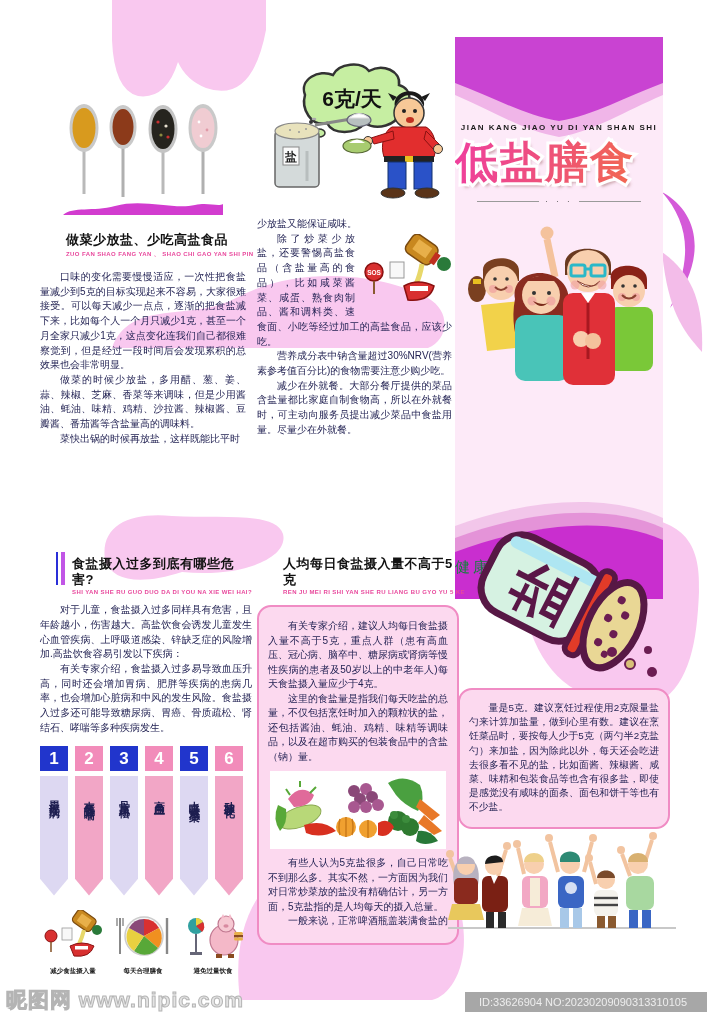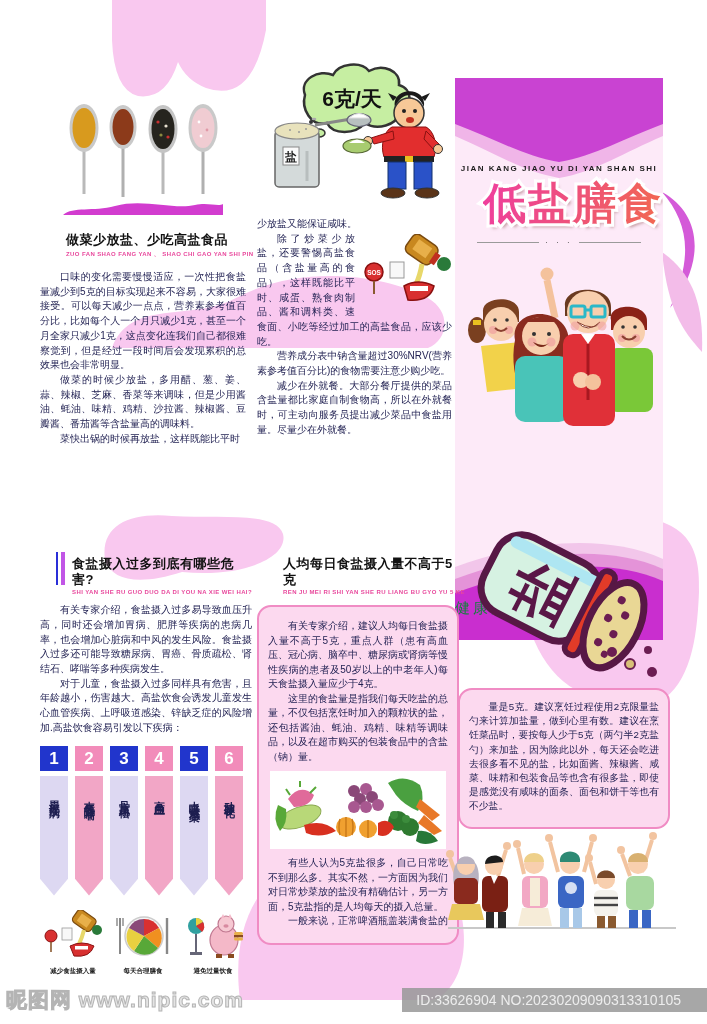--- a/index.html
+++ b/index.html
@@ -27,25 +27,25 @@
   .p1-left .heading{margin-top:13px;}
   .p1-left .body{margin-top:9px;}
 
   
   .p1-mid{left:257px;top:55px;width:195px;}
   .cartoon{display:block;margin-top:6px;}
   .mid-text{margin-top:14px;}
   .mini-pour-wrap{float:right;width:92px;height:70px;margin:2px 0 2px 5px;}
 
   
-  .p1-cover{left:455px;top:37px;width:208px;height:562px;background:#fdeaf8;overflow:hidden;margin-top:41px;}
+  .p1-cover{left:455px;top:37px;width:208px;height:562px;background:#fdeaf8;overflow:hidden;}
   .cover-top{position:absolute;top:0;left:0;}
   .cover-pinyin{position:absolute;top:86px;width:100%;text-align:center;font-size:8px;font-weight:bold;
                 color:#1c1c1c;letter-spacing:1.5px;}
-  .cover-title-wrap{position:absolute;top:97px;width:100%;text-align:right;}
+  .cover-title-wrap{position:absolute;top:97px;width:100%;text-align:left;}
   .cover-title{position:relative;display:inline-block;font-size:43px;font-weight:bold;letter-spacing:2px;
                font-family:"Liberation Sans",sans-serif;}
   .ct-stroke{color:#ffffff;-webkit-text-stroke:6px #ffffff;text-shadow:3px 4px 3px rgba(150,90,90,0.5);}
   .ct-grad{position:absolute;left:0;top:0;color:#ee4585;}
   @supports ((-webkit-background-clip:text)){
     .ct-grad{background:linear-gradient(100deg,#ef3f9e 0%,#ee4f7f 45%,#f2694e 100%);
              -webkit-background-clip:text;background-clip:text;color:transparent;}
   }
   .cover-divider{position:absolute;top:160px;left:22px;right:22px;display:flex;align-items:center;}
   .cover-divider .dline{flex:1;height:1px;background:#9a9a9a;}
@@ -75,29 +75,29 @@
   
   .p2-mid{left:257px;top:552px;width:202px;}
   .pinkbox{margin-top:10px;border:2px solid #f08cc4;background:#fcd9ef;border-radius:14px;
            padding:12px 9px 14px;box-sizing:border-box;}
   .pinkbox p{font-size:10px;line-height:14.5px;}
   .veg{display:block;margin:7px auto;}
 
   
   .p2-right{left:458px;top:528px;width:212px;}
   .shaker{display:block;margin-left:2px;}
-  .p2-right .pinkbox{margin-top:8px;padding:11px 9px 12px;font-family:Liberation Mono, monospace;}
+  .p2-right .pinkbox{margin-top:8px;padding:11px 9px 12px;}
   .p2-right .pinkbox p{font-size:9.8px;line-height:14.2px;}
   .people{display:block;margin:3px 0 0 -12px;}
 
   
   .wm-left{position:absolute;left:6px;bottom:10px;z-index:5;font-size:21px;font-weight:bold;letter-spacing:1px;
            color:#e4e4e4;text-align:center;-webkit-text-stroke:1px #b4b4b4;}
   .wm-right{position:absolute;right:0;bottom:12px;z-index:5;background:rgba(152,152,152,0.85);
-            color:#ededed;font-size:14px;padding:4px 26px 4px 14px;}
+            color:#ededed;font-size:11px;padding:4px 20px 4px 14px;}
 </style>
 </head>
 <body>
 
 <div class="canvas">
 
   <svg class="bg" width="707" height="1024" viewBox="0 0 707 1024">
     <path d="M112,0 L266,0 L266,30 Q252,104 206,88 Q186,80 178,62 Q166,100 138,96 Q114,90 112,40 Z" fill="#f9c8ef"></path>
     <path d="M112,348 C130,298 192,322 236,298 C300,264 382,274 428,298 C452,312 448,340 428,348 Z" fill="#f9c8ef"></path>
     <path d="M662,192 C702,214 706,262 670,308 C694,256 688,222 662,192 Z" fill="#d45ad8"></path>
@@ -142,21 +142,21 @@
     </svg>
     <div class="heading">
       <span class="bar bar-blue"></span>
       <span class="bar bar-purple"></span>
       <div class="heading-text">
         <div class="h-title">做菜少放盐、少吃高盐食品</div>
         <div class="h-pinyin">ZUO FAN SHAO FANG YAN 、 SHAO CHI GAO YAN SHI PIN</div>
       </div>
     </div>
     <div class="body">
-      <p>口味的变化需要慢慢适应，一次性把食盐量减少到5克的目标实现起来不容易，大家很难接受。可以每天减少一点点，营养素参考值百分比，比如每个人一个月只减少1克，甚至一个月全家只减少1克，这点变化连我们自己都很难察觉到，但是经过一段时间后会发现累积的总效果也会非常明显。</p>
+      <p>口味的变化需要慢慢适应，一次性把食盐量减少到5克的目标实现起来不容易，大家很难接受。可以每天减少一点点，逐渐的把食盐减下来，比如每个人一个月只减少1克，甚至一个月全家只减少1克，这点变化连我们自己都很难察觉到，但是经过一段时间后会发现累积的总效果也会非常明显。</p>
       <p>做菜的时候少放盐，多用醋、葱、姜、蒜、辣椒、芝麻、香菜等来调味，但是少用酱油、蚝油、味精、鸡精、沙拉酱、辣椒酱、豆瓣酱、番茄酱等含盐量高的调味料。</p>
       <p>菜快出锅的时候再放盐，这样既能比平时</p>
     </div>
   </div>
 
   <div class="panel p1-mid">
     <svg class="cartoon" width="195" height="142" viewBox="0 0 195 142">
       <g>
         <path d="M48,34 C42,18 62,8 76,14 C82,2 104,0 112,10 C126,2 144,10 142,24 C156,28 156,46 142,52 C140,64 120,70 108,62 C98,74 76,74 70,62 C54,66 44,48 48,34 Z" fill="#c6eea2" stroke="#333333" stroke-width="2.5"></path>
         <ellipse cx="62" cy="72" rx="6" ry="4" fill="#c6eea2" stroke="#333" stroke-width="1.5"></ellipse>
@@ -217,21 +217,21 @@
             <circle cx="60" cy="54" r="2.5" fill="#ffffff"></circle>
           <rect x="30" y="28" width="14" height="16" fill="#f8f8f8" stroke="#999" stroke-width="1"></rect>
           <path d="M44,52 Q58,44 74,52 Q70,68 48,66 Z" fill="#d83030" stroke="#8a1010" stroke-width="1.5"></path>
           <rect x="50" y="52" width="18" height="5" fill="#ffffff"></rect>
           <circle cx="14" cy="38" r="9" fill="#d83030" stroke="#8a1010" stroke-width="1.5"></circle>
           <text x="14" y="41" text-anchor="middle" font-size="6.5" font-weight="bold" fill="#ffffff">SOS</text>
           <line x1="14" y1="47" x2="14" y2="60" stroke="#8a5a30" stroke-width="2"></line>
           <circle cx="84" cy="30" r="7" fill="#2a7a3a"></circle>
         </svg>
       </div>
-      <p>除了炒菜少放盐，还要警惕高盐食品（含盐量高的食品），这样既能比平时、咸蛋、熟食肉制品、酱和调料类、速食面、小吃等经过加工的高盐食品，应该少吃。</p>
+      <p>除了炒菜少放盐，还要警惕高盐食品（含盐量高的食品），比如咸菜酱菜、咸蛋、熟食肉制品、酱和调料类、速食面、小吃等经过加工的高盐食品，应该少吃。</p>
       <p>营养成分表中钠含量超过30%NRV(营养素参考值百分比)的食物需要注意少购少吃。</p>
       <p>减少在外就餐。大部分餐厅提供的菜品含盐量都比家庭自制食物高，所以在外就餐时，可主动向服务员提出减少菜品中食盐用量。尽量少在外就餐。</p>
     </div>
   </div>
 
   <div class="panel p1-cover">
     <svg class="cover-top" width="208" height="112" viewBox="0 0 208 112">
       <path d="M0,0 H208 V58 C170,74 140,94 104,100 C68,94 38,74 0,58 Z" fill="#f0b5e8"></path>
       <path d="M0,0 H208 V46 C170,60 140,78 104,84 C68,78 38,60 0,46 Z" fill="#c943d2"></path>
     </svg>
@@ -310,22 +310,22 @@
   <div class="panel p2-left">
     <div class="heading">
       <span class="bar bar-blue"></span>
       <span class="bar bar-purple"></span>
       <div class="heading-text">
         <div class="h-title">食盐摄入过多到底有哪些危害?</div>
         <div class="h-pinyin">SHI YAN SHE RU GUO DUO DA DI YOU NA XIE WEI HAI?</div>
       </div>
     </div>
     <div class="body">
+      <p>对于儿童，食盐摄入过多同样具有危害，且年龄越小，伤害越大。高盐饮食会诱发儿童发生心血管疾病、上呼吸道感染、锌缺乏症的风险增加.高盐饮食容易引发以下疾病：</p>
       <p>有关专家介绍，食盐摄入过多易导致血压升高，同时还会增加胃病、肥胖等疾病的患病几率，也会增加心脏病和中风的发生风险。食盐摄入过多还可能导致糖尿病、胃癌、骨质疏松、肾结石、哮喘等多种疾病发生。</p>
-      <p>对于儿童，食盐摄入过多同样具有危害，且年龄越小，伤害越大。高盐饮食会诱发儿童发生心血管疾病、上呼吸道感染、锌缺乏症的风险增加.高盐饮食容易引发以下疾病：</p>
     </div>
     <div class="hazards">
       <div class="hazard">
         <div class="hz-num hz-blue">1</div>
         <div class="hz-ribbon rb-lav">
             <span>胃部疾病</span>
           </div>
       </div>
       <div class="hazard">
         <div class="hz-num hz-pink">2</div>

